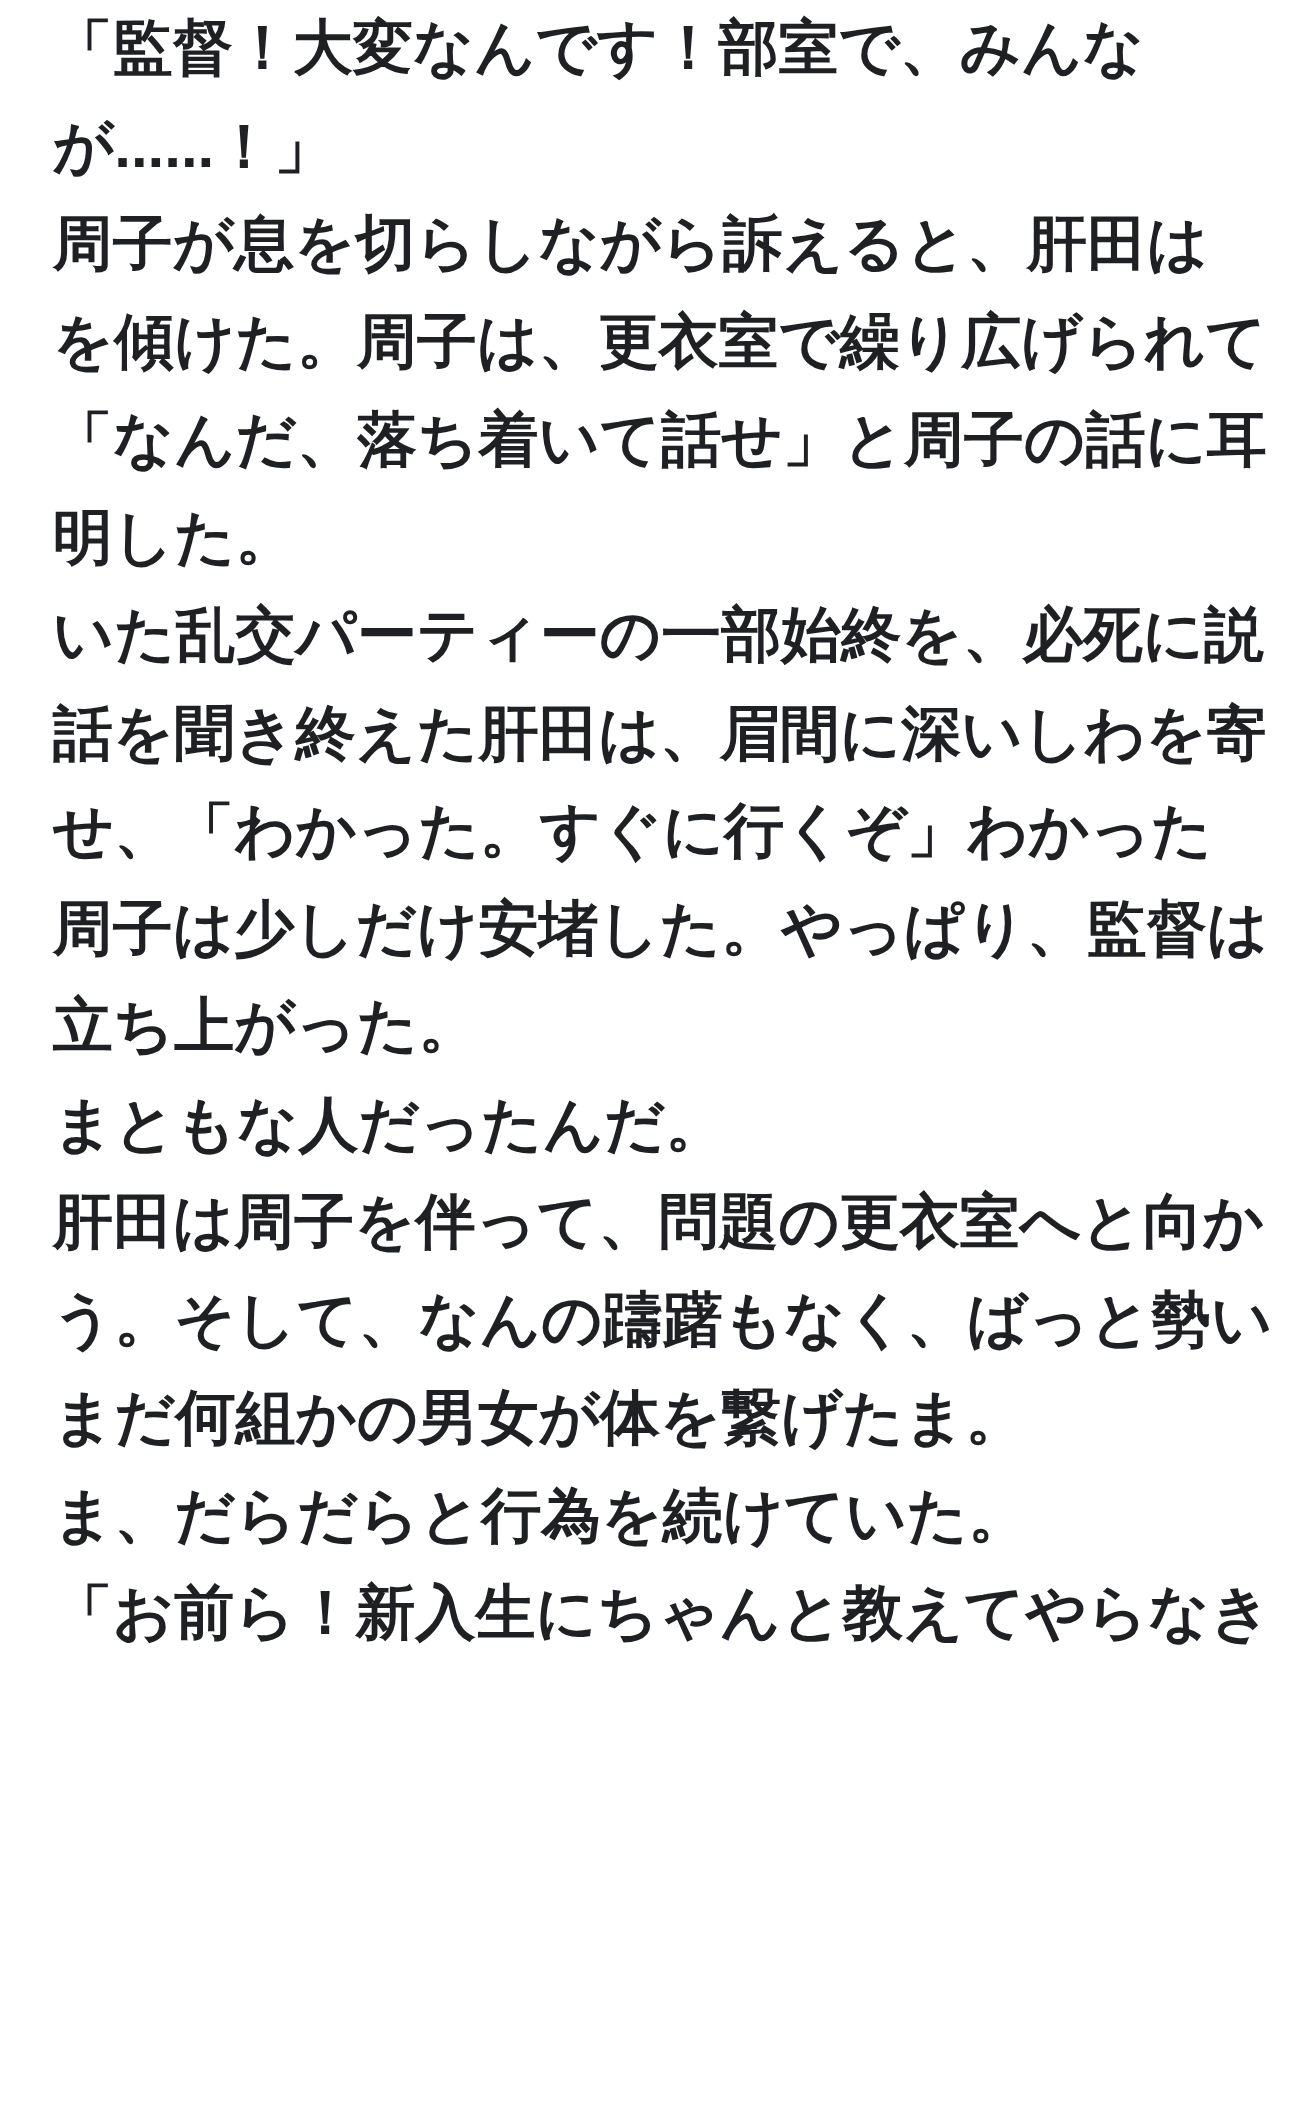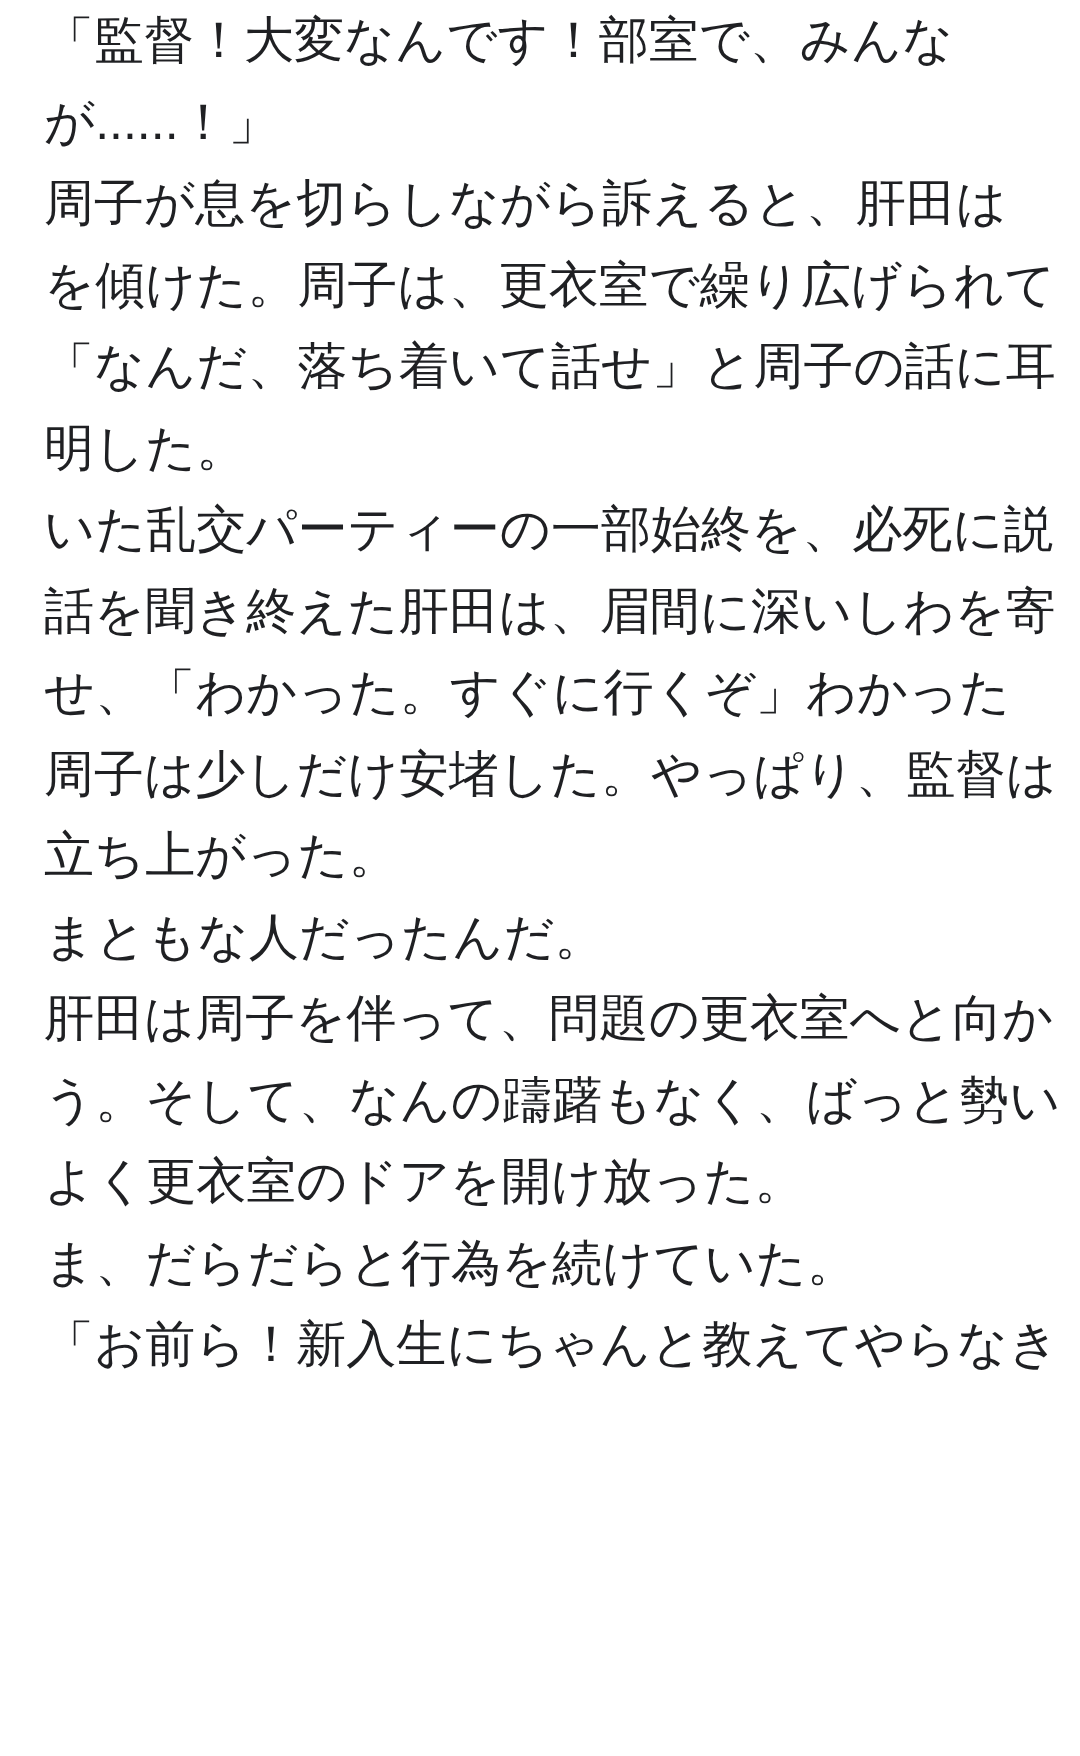--- a/index.html
+++ b/index.html
@@ -12,20 +12,21 @@
   }
   
   .story{
     position:absolute;
     left:44px;top:0;
     width:1010px;
     font-size:50px;
     line-height:81.5px;
     color:#1f2023;
     letter-spacing:0;
+    font-weight:bold;
   }
   .story-line{white-space:nowrap;}
 
   
   .bottom-sheet{
     position:absolute;
     left:0;top:1426px;right:0;bottom:0;
     background:#ffffff;
   }
 </style>
@@ -42,21 +43,21 @@
       <div class="story-line">「なんだ、落ち着いて話せ」と周子の話に耳</div>
       <div class="story-line">明した。</div>
       <div class="story-line">いた乱交パーティーの一部始終を、必死に説</div>
       <div class="story-line">話を聞き終えた肝田は、眉間に深いしわを寄</div>
       <div class="story-line">せ、「わかった。すぐに行くぞ」わかった</div>
       <div class="story-line">周子は少しだけ安堵した。やっぱり、監督は</div>
       <div class="story-line">立ち上がった。</div>
       <div class="story-line">まともな人だったんだ。</div>
       <div class="story-line">肝田は周子を伴って、問題の更衣室へと向か</div>
       <div class="story-line">う。そして、なんの躊躇もなく、ばっと勢い</div>
-      <div class="story-line">よく更衣室のドアを開け放った。</div>
+      <div class="story-line">まだ何組かの男女が体を繋げたま。</div>
       <div class="story-line">ま、だらだらと行為を続けていた。</div>
       <div class="story-line">「お前ら！新入生にちゃんと教えてやらなき</div>
     </div>
 
   <div class="bottom-sheet">
     
   </div>
 
 </div>
 

